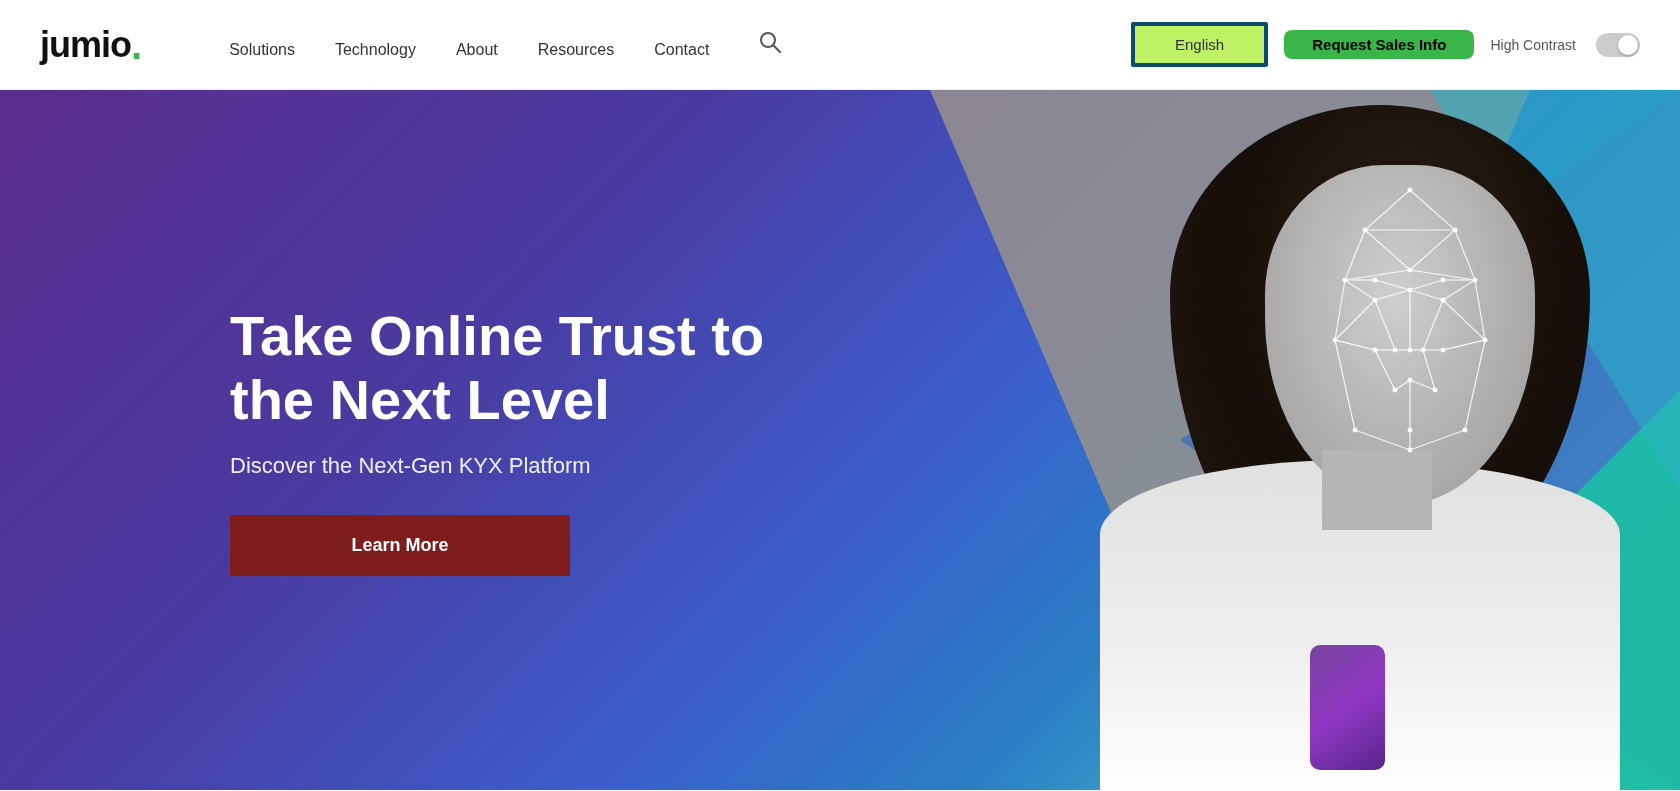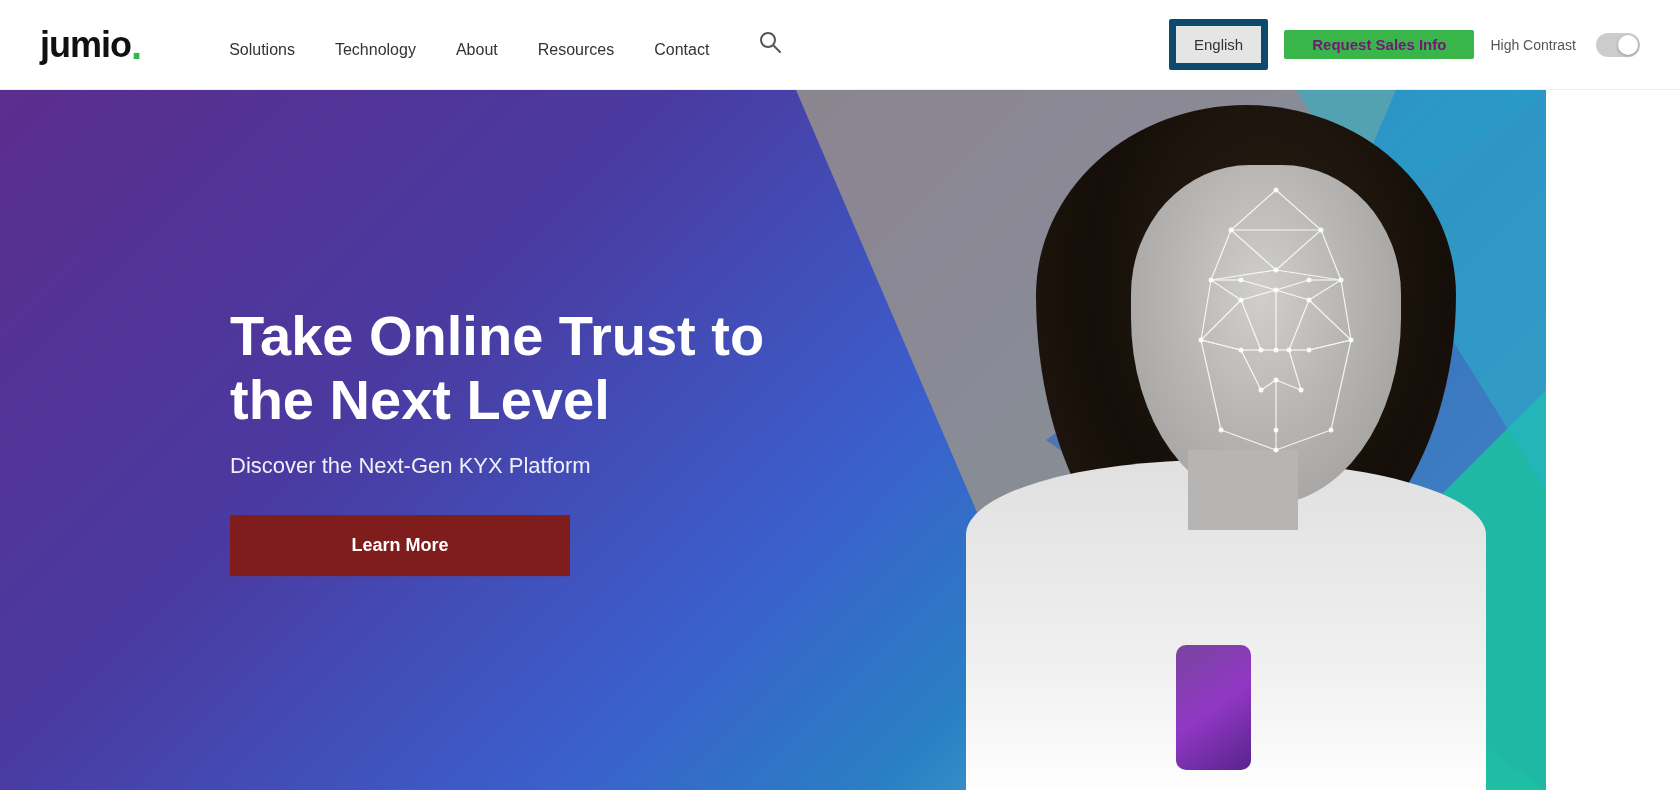--- a/index.html
+++ b/index.html
@@ -45,37 +45,37 @@
       cursor: pointer;
       margin-left: 10px;
     }
     .nav-right {
       display: flex;
       align-items: center;
       gap: 16px;
       margin-left: auto;
     }
     .lang-btn {
-      border: 7px solid #0c4a6e;
-      background: #e5e5e5;
+      border: 4px solid #0c4a6e;
+      background: #bef264;
       color: #333;
-      padding: 10px 18px;
+      padding: 10px 40px;
       font-size: 15px;
       cursor: pointer;
       border-radius: 2px;
     }
     .sales-btn {
       background: #3ab54a;
-      color: #701a75;
+      color: #000000;
       border: none;
       padding: 6px 28px;
       font-size: 15px;
       font-weight: 700;
       cursor: pointer;
-      border-radius: 2px;
+      border-radius: 8px;
     }
     .high-contrast-label {
       font-size: 14px;
       color: #555;
     }
     .toggle-wrap {
       display: flex;
       align-items: center;
       gap: 20px;
     }
@@ -95,21 +95,21 @@
       background: #fff;
       border-radius: 50%;
       top: 2px;
       right: 2px;
       box-shadow: 0 1px 3px rgba(0,0,0,0.3);
     }
 
     
     .hero {
       position: relative;
-      width: 1546px;
+      width: 1680px;
       height: 700px;
       overflow: hidden;
     }
 
     
     .hero-bg-gradient {
       position: absolute;
       top: 0; left: 0;
       width: 100%; height: 100%;
       background: linear-gradient(135deg, #5b2d8e 0%, #4a3aa0 30%, #3b5fcc 55%, #2a7fc4 70%, #4ab3cc 85%, #3ac4b0 100%);

